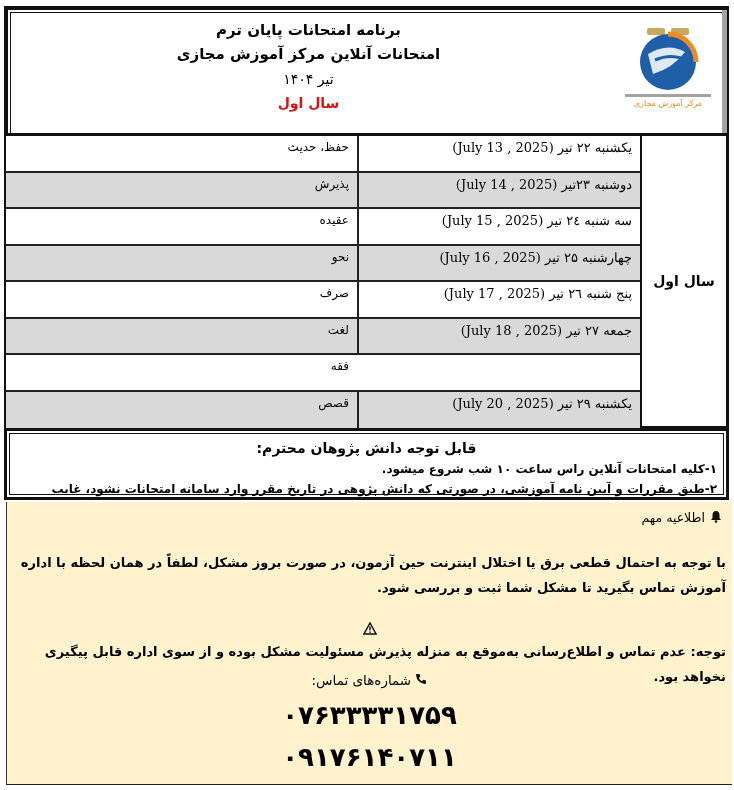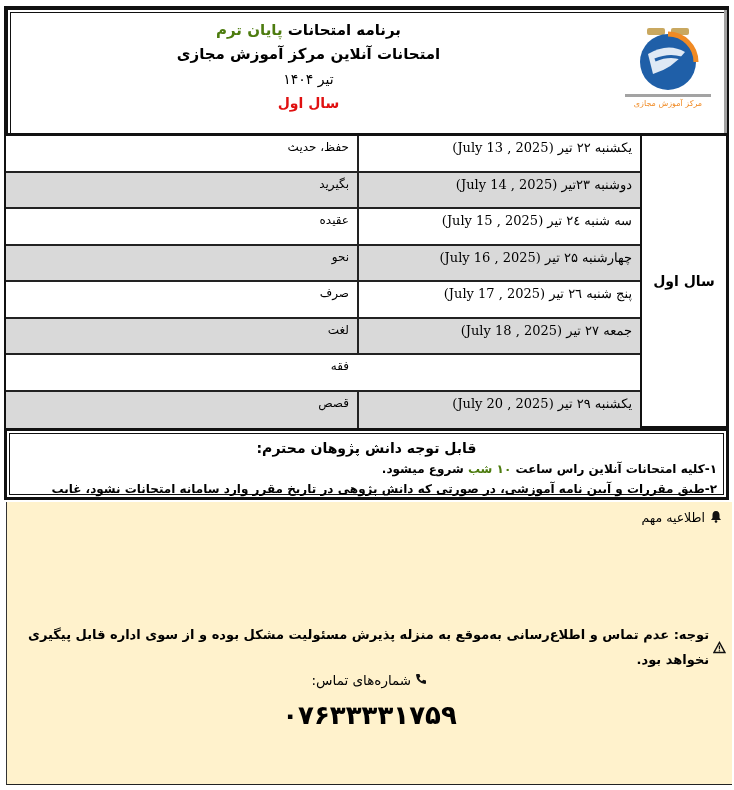--- a/index.html
+++ b/index.html
@@ -3,25 +3,25 @@
 <meta charset="utf-8">
 <style>
   html, body { margin:0; padding:0; background:#ffffff; }
   body { width:734px; height:790px; position:relative; overflow:hidden; font-family:"DejaVu Sans", sans-serif; color:#000; }
   .rtl { direction:rtl; }
 
   
   .header { position:absolute; left:4px; top:6px; width:725px; height:130px; box-sizing:border-box;
     border-top:4px solid #111; border-left:4px solid #111; border-bottom:3px solid #111; border-right:2px solid #111; }
   .header-inner { position:absolute; left:2px; top:2px; right:0; bottom:0; border-top:1px solid #111; border-left:1px solid #111; }
-  .logo-box { position:absolute; right:0; top:0; width:118px; height:100%; border-left:0; border-right:3px solid #a3a3a3; box-sizing:border-box; }
+  .logo-box { position:absolute; right:0; top:0; width:118px; height:100%; border-left:0; border-right:5px solid #a3a3a3; box-sizing:border-box; }
   .logo { position:absolute; left:14px; top:14px; width:90px; height:90px; }
   .title-block { position:absolute; left:0; right:118px; top:8px; text-align:center; }
   .t1 { font-weight:bold; font-size:15px; line-height:24px; }
-  .t1 .red, .red { color:#4d7c0f;margin-top:38px; }
+  .t1 .red, .red { color:#000000;margin-top:38px; }
   .t2 { font-weight:bold; font-size:15px; line-height:25px; }
   .t3 { font-weight:normal; font-size:14px; line-height:24px; }
   .t4 { font-weight:bold; font-size:14px; line-height:24px; color:#e01010; }
 
   
   .sched { position:absolute; left:4px; top:136px; width:725px; height:292px; box-sizing:border-box;
     border-left:2px solid #111; border-right:3px solid #111; border-bottom:2px solid #111; }
   .year-cell { position:absolute; right:0; top:0; width:86px; height:100%; border-left:2px solid #111; box-sizing:border-box;
     display:flex; align-items:center; justify-content:center; font-weight:bold; font-size:14px; }
   .rows { position:absolute; left:0; right:86px; top:0; bottom:0; }
@@ -37,21 +37,21 @@
     border:3px solid #111; }
   .notice-inner { position:absolute; left:2px; top:2px; right:2px; bottom:2px; border:1px solid #111; }
   .notice-title { text-align:center; font-weight:bold; font-size:14px; line-height:22px; margin-top:3px; }
   .notice-line { text-align:right; direction:rtl; font-weight:bold; font-size:12px; line-height:20px; padding-right:6px; }
 
   
   .announce { position:absolute; left:6px; top:502px; width:726px; height:283px; background:#fff2cc; box-sizing:border-box;
     border-left:1px solid #333; border-bottom:1px solid #222; }
   .ann-head { position:absolute; right:10px; top:8px; direction:rtl; font-size:12.5px; display:flex; align-items:flex-start; gap:5px; }
   .ann-p1 { position:absolute; right:6px; left:6px; top:48px; direction:rtl; text-align:right; font-size:13px; line-height:25px; font-weight:bold; }
-  .ann-p2 { position:absolute; right:6px; left:6px; top:120px; direction:rtl; text-align:right; font-size:13px; line-height:25px; font-weight:bold; display:flex; gap:4px; align-items:center; }
+  .ann-p2 { position:absolute; right:6px; left:6px; top:120px; direction:rtl; text-align:right; font-size:13px; line-height:25px; font-weight:bold; display:flex; gap:4px; align-items:center;flex-direction:column; }
   .contact-head { position:absolute; left:0; right:0; top:170px; text-align:center; direction:rtl; font-size:13.5px; }
   .phone { position:absolute; left:0; right:0; text-align:center; font-weight:bold; font-size:26px; letter-spacing:1px; }
   .phone1 { top:198px; }
   .phone2 { top:240px; }
   .icon { display:inline-block; }
 </style>
 </head>
 <body>
 
 <div class="header">
@@ -78,21 +78,21 @@
 
 <div class="sched">
   <div class="year-cell rtl">سال اول</div>
   <div class="rows">
     <div class="row" style="top:0">
       <div class="cell-date">یکشنبه ۲۲ تیر (July 13 , 2025)</div>
       <div class="cell-subj">حفظ، حدیث</div>
     </div>
     <div class="row gray" style="top:36.5px">
       <div class="cell-date">دوشنبه ۲۳تیر (July 14 , 2025)</div>
-      <div class="cell-subj">بگیرید</div>
+      <div class="cell-subj">پذیرش</div>
     </div>
     <div class="row" style="top:73px">
       <div class="cell-date">سه شنبه ۲٤ تیر (July 15 , 2025)</div>
       <div class="cell-subj">عقیده</div>
     </div>
     <div class="row gray" style="top:109.5px">
       <div class="cell-date">چهارشنبه ۲۵ تیر (July 16 , 2025)</div>
       <div class="cell-subj">نحو</div>
     </div>
     <div class="row" style="top:146px">
@@ -122,28 +122,30 @@
 </div>
 
 <div class="announce">
   <div class="ann-head">
     <svg class="icon" width="12" height="13" viewBox="0 0 12 13">
       <path d="M6 1 C3.5 1 2.5 3 2.5 5 L2.5 8 L1 10 L11 10 L9.5 8 L9.5 5 C9.5 3 8.5 1 6 1 Z" fill="#111"></path>
       <circle cx="6" cy="11.5" r="1.3" fill="#111"></circle>
     </svg>
     <span>اطلاعیه مهم</span>
   </div>
+  <div class="ann-p1">با توجه به احتمال قطعی برق یا اختلال اینترنت حین آزمون، در صورت بروز مشکل، لطفاً در همان لحظه با اداره آموزش تماس بگیرید تا مشکل شما ثبت و بررسی شود.</div>
   <div class="ann-p2">
     <svg class="icon" width="14" height="13" viewBox="0 0 14 13">
       <path d="M7 1 L13 12 L1 12 Z" fill="none" stroke="#111" stroke-width="1.5"></path>
       <rect x="6.3" y="4.5" width="1.4" height="4" fill="#111"></rect>
       <rect x="6.3" y="9.5" width="1.4" height="1.3" fill="#111"></rect>
     </svg>
     <span>توجه: عدم تماس و اطلاع‌رسانی به‌موقع به منزله پذیرش مسئولیت مشکل بوده و از سوی اداره قابل پیگیری نخواهد بود.</span>
   </div>
   <div class="contact-head">
     <svg class="icon" width="12" height="12" viewBox="0 0 12 12">
       <path d="M2 1 L4.5 1 L5.3 3.8 L3.8 5 Q5 7.5 7 8.2 L8.2 6.7 L11 7.5 L11 10 Q11 11 10 11 Q2 10 1 2 Q1 1 2 1 Z" fill="#111"></path>
     </svg>
     <span>شماره‌های تماس:</span>
   </div>
   <div class="phone phone1">۰۷۶۳۳۳۳۱۷۵۹</div>
+  <div class="phone phone2">۰۹۱۷۶۱۴۰۷۱۱</div>
 </div>
 
 </body></html>

